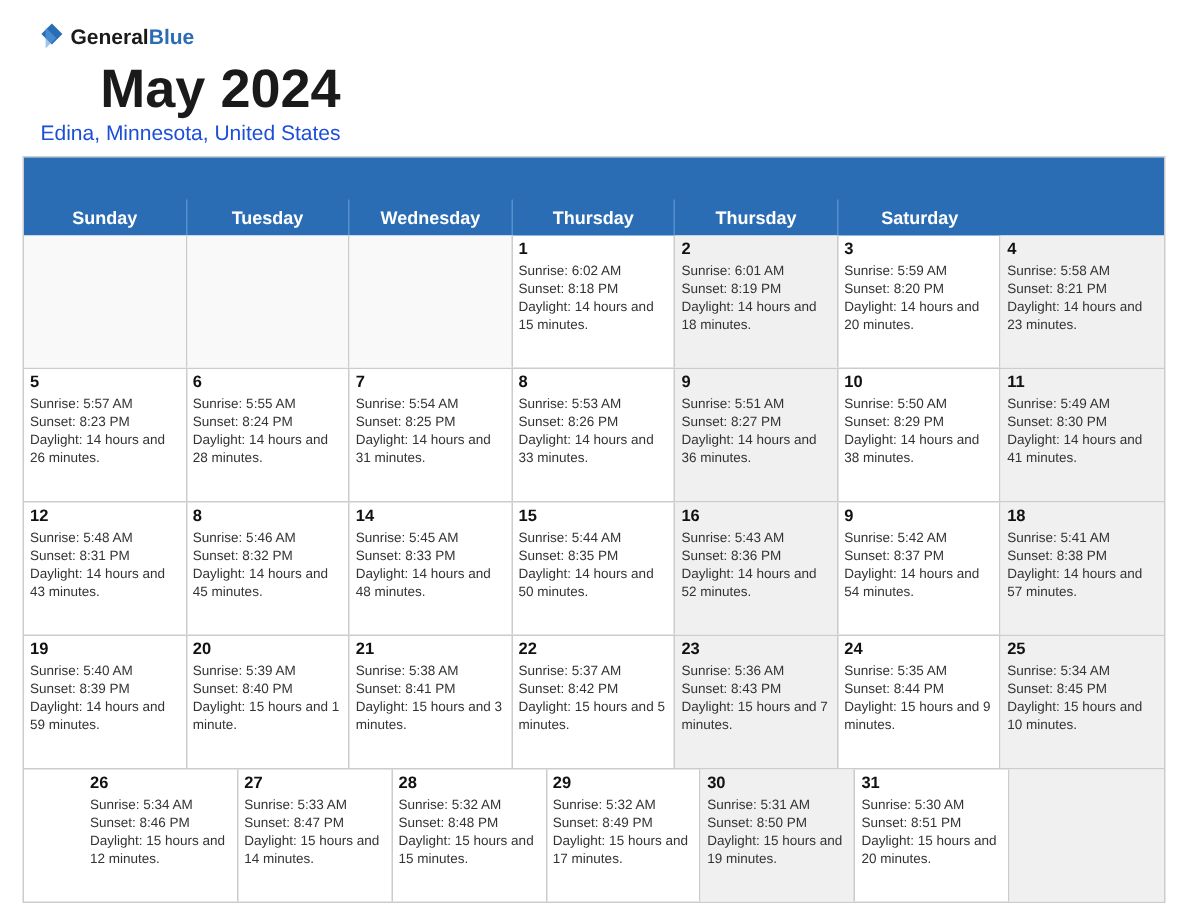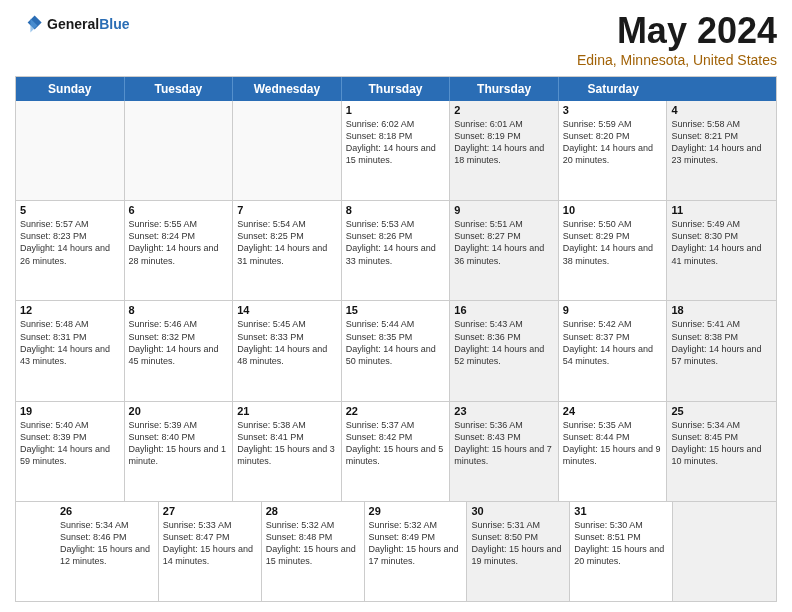--- a/index.html
+++ b/index.html
@@ -15,60 +15,63 @@
       height: 612px;
       padding: 10px 15px 10px 15px;
       display: flex;
       flex-direction: column;
     }
     .header {
       display: flex;
       justify-content: space-between;
       align-items: flex-start;
       margin-bottom: 8px;
+      flex-direction: column;
     }
     .logo {
       display: flex;
       align-items: center;
       gap: 4px;
     }
     .logo-icon {
       width: 28px;
       height: 28px;
     }
     .title-block {
       text-align: right;
+      margin-left: 12px;
     }
     .month-title {
       font-size: 36px;
       font-weight: bold;
       color: #1a1a1a;
     }
     .location {
       font-size: 14px;
-      color: #a16207;
+      color: #1d4ed8;
     }
     .calendar {
       flex: 1;
       display: flex;
       flex-direction: column;
       border: 1px solid #ccc;
     }
     .cal-header {
       display: grid;
       grid-template-columns: repeat(7, 1fr);
       background: #2a6db5;
     }
     .cal-header-cell {
       color: #fff;
       font-size: 12px;
       font-weight: bold;
       text-align: center;
       padding: 5px 2px;
       border-right: 1px solid #5590cc;
+      margin-top: 28px;
     }
     .cal-header-cell:last-child { border-right: none; }
     .cal-body {
       flex: 1;
       display: flex;
       flex-direction: column;
     }
     .cal-week {
       display: grid;
       grid-template-columns: repeat(7, 1fr);

